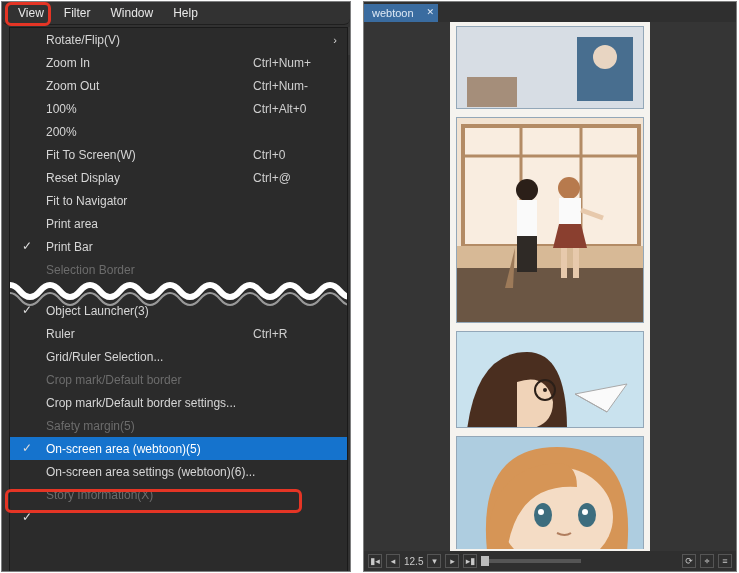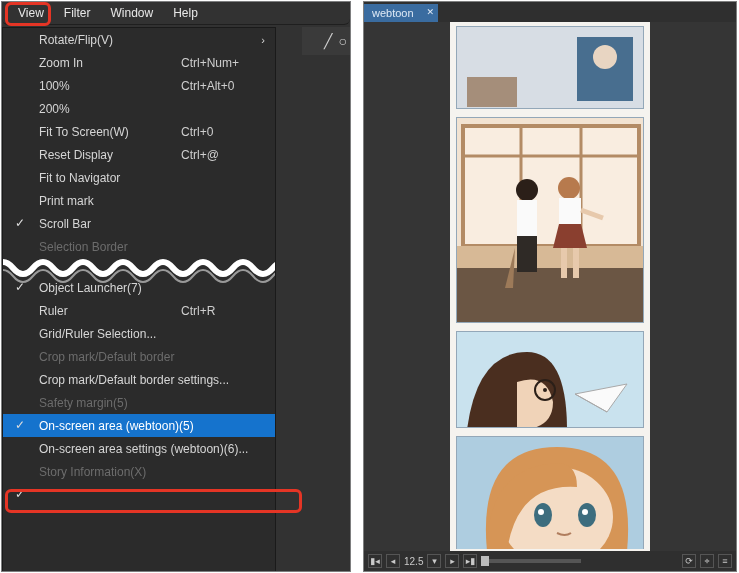--- a/index.html
+++ b/index.html
@@ -32,22 +32,22 @@
   .highlight-red {
     position: absolute;
     border: 3px solid #e53525;
     border-radius: 6px;
     pointer-events: none;
   }
   .hl-view { left: 3px; top: 0px; width: 46px; height: 24px; }
   .hl-onscreen { left: 3px; top: 487px; width: 297px; height: 24px; }
 
   .dropdown {
-    position: absolute; left: 0; top: 25px;
-    width: 274px; height: 545px;
+    position: absolute; left: 7px; top: 25px;
+    width: 339px; height: 545px;
     background: #2b2b2b;
     border: 1px solid #1a1a1a;
     color: #d6d6d6;
     font-size: 12px;
   }
   .menu-row {
     display: flex; align-items: center;
     height: 23px;
     padding-left: 36px; padding-right: 14px;
     position: relative;
@@ -165,58 +165,62 @@
   <div class="dropdown">
     <div class="menu-row">
       <span class="label">Rotate/Flip(V)</span>
       <span class="sub-arrow">›</span>
     </div>
     <div class="menu-row">
       <span class="label">Zoom In</span>
       <span class="shortcut">Ctrl+Num+</span>
     </div>
     <div class="menu-row">
+      <span class="label">Zoom Out</span>
+      <span class="shortcut">Ctrl+Num-</span>
+    </div>
+    <div class="menu-row">
       <span class="label">100%</span>
       <span class="shortcut">Ctrl+Alt+0</span>
     </div>
     <div class="menu-row">
       <span class="label">200%</span>
     </div>
     <div class="menu-row">
       <span class="label">Fit To Screen(W)</span>
       <span class="shortcut">Ctrl+0</span>
     </div>
     <div class="menu-row">
       <span class="label">Reset Display</span>
       <span class="shortcut">Ctrl+@</span>
     </div>
     <div class="menu-row">
       <span class="label">Fit to Navigator</span>
     </div>
     <div class="menu-row">
-      <span class="label">Print mark</span>
+      <span class="label">Print area</span>
     </div>
     <div class="menu-row">
       <span class="check">✓</span>
-      <span class="label">Scroll Bar</span>
+      <span class="label">Print Bar</span>
     </div>
     <div class="menu-row disabled">
       <span class="label">Selection Border</span>
     </div>
 
     <div class="menu-sep-torn">
       <svg width="370" height="36" viewBox="0 0 370 36">
         <path d="M0 14 Q10 2 20 14 T40 14 T60 14 T80 14 T100 14 T120 14 T140 14 T160 14 T180 14 T200 14 T220 14 T240 14 T260 14 T280 14 T300 14 T320 14 T340 14 T360 14 T380 14" fill="none" stroke="#ffffff" stroke-width="6"></path>
         <path d="M0 22 Q10 10 20 22 T40 22 T60 22 T80 22 T100 22 T120 22 T140 22 T160 22 T180 22 T200 22 T220 22 T240 22 T260 22 T280 22 T300 22 T320 22 T340 22 T360 22 T380 22" fill="none" stroke="#999999" stroke-width="2"></path>
       </svg>
     </div>
 
     <div class="menu-row" style="margin-top:-14px;">
       <span class="check">✓</span>
-      <span class="label">Object Launcher(7)</span>
+      <span class="label">Object Launcher(3)</span>
     </div>
     <div class="menu-row">
       <span class="label">Ruler</span>
       <span class="shortcut">Ctrl+R</span>
     </div>
     <div class="menu-row">
       <span class="label">Grid/Ruler Selection...</span>
     </div>
     <div class="menu-row disabled">
       <span class="label">Crop mark/Default border</span>

